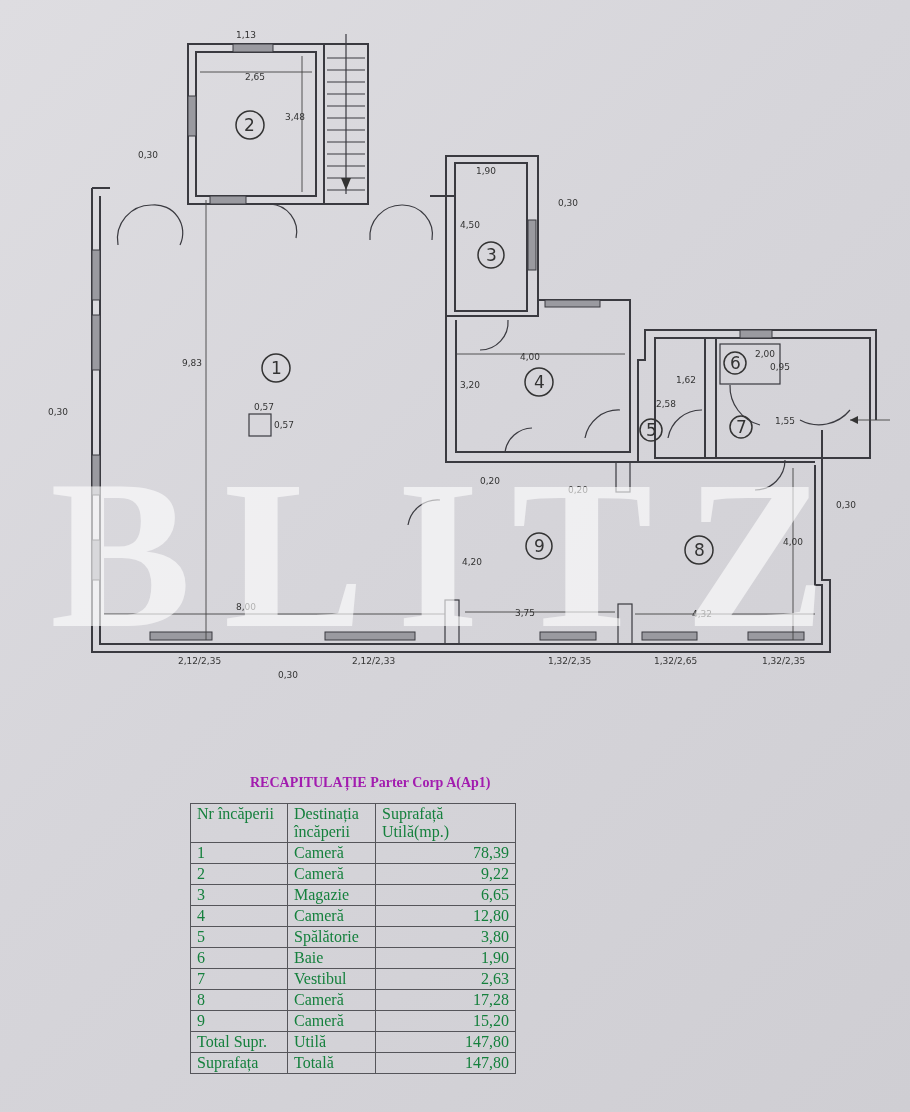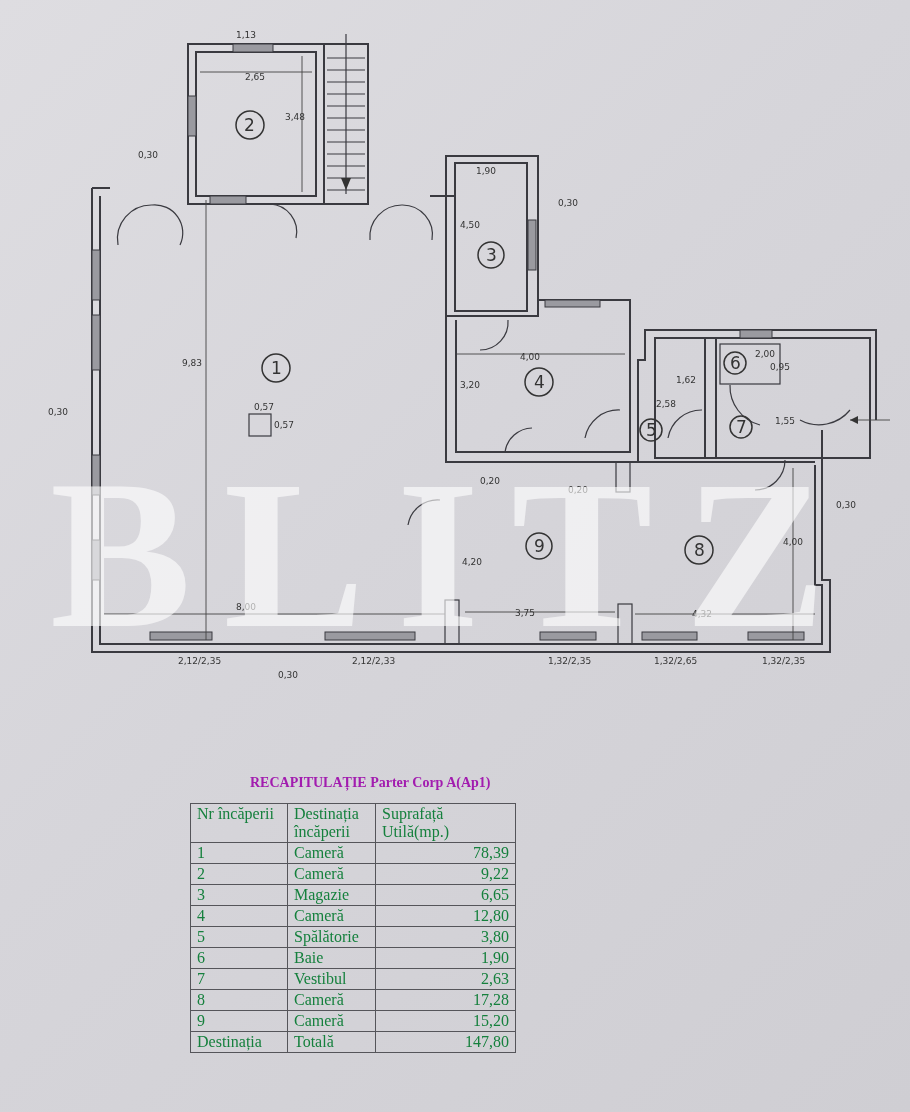--- a/index.html
+++ b/index.html
@@ -243,18 +243,23 @@
         <td>8</td>
         <td class="c2">Cameră</td>
         <td class="c3">17,28</td>
       </tr>
   <tr>
         <td>9</td>
         <td class="c2">Cameră</td>
         <td class="c3">15,20</td>
       </tr>
   <tr>
-    <td>Destinația</td>
+    <td>Total  Supr.</td>
+    <td class="c2">Utilă</td>
+    <td class="c3">147,80</td>
+  </tr>
+  <tr>
+    <td>Suprafața</td>
     <td class="c2">Totală</td>
     <td class="c3">147,80</td>
   </tr>
 </tbody>
   </table>
 
 </body></html>

